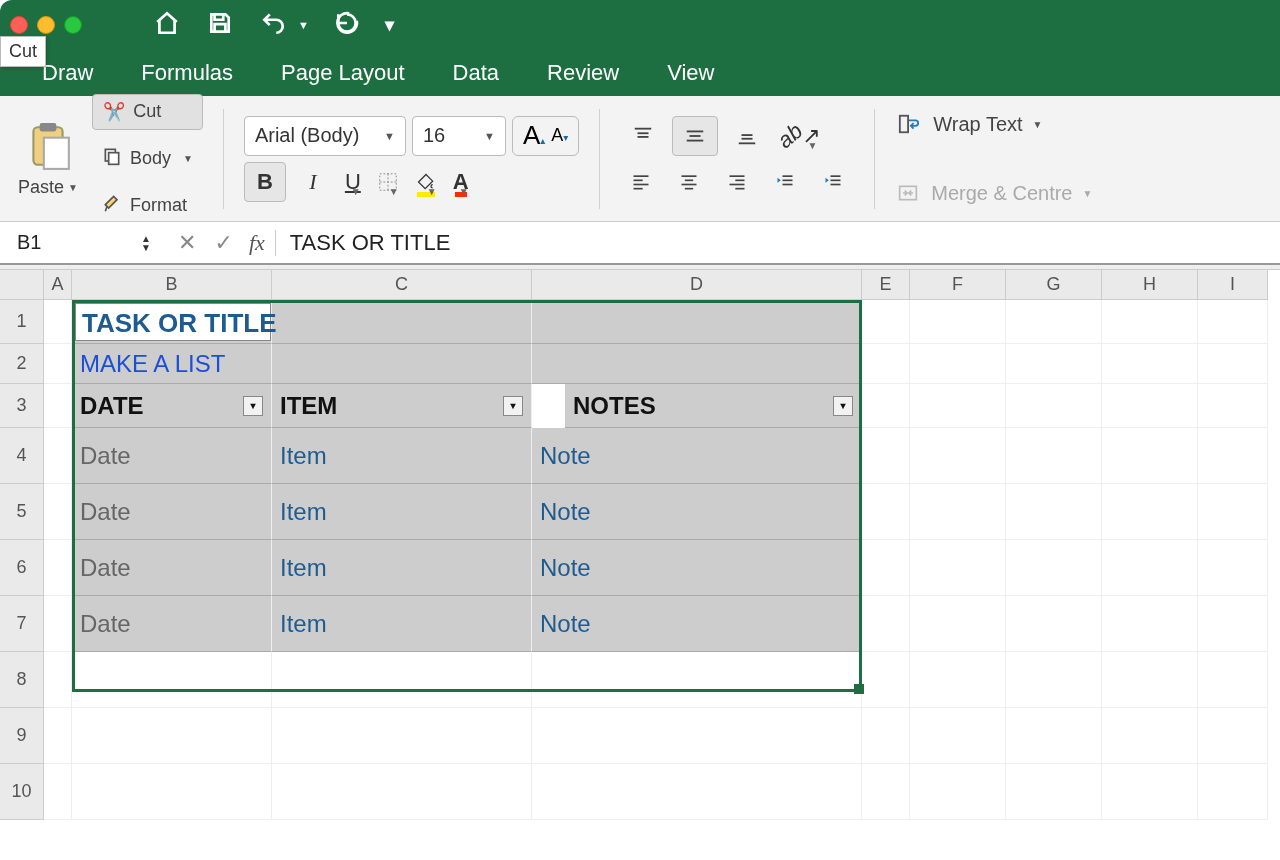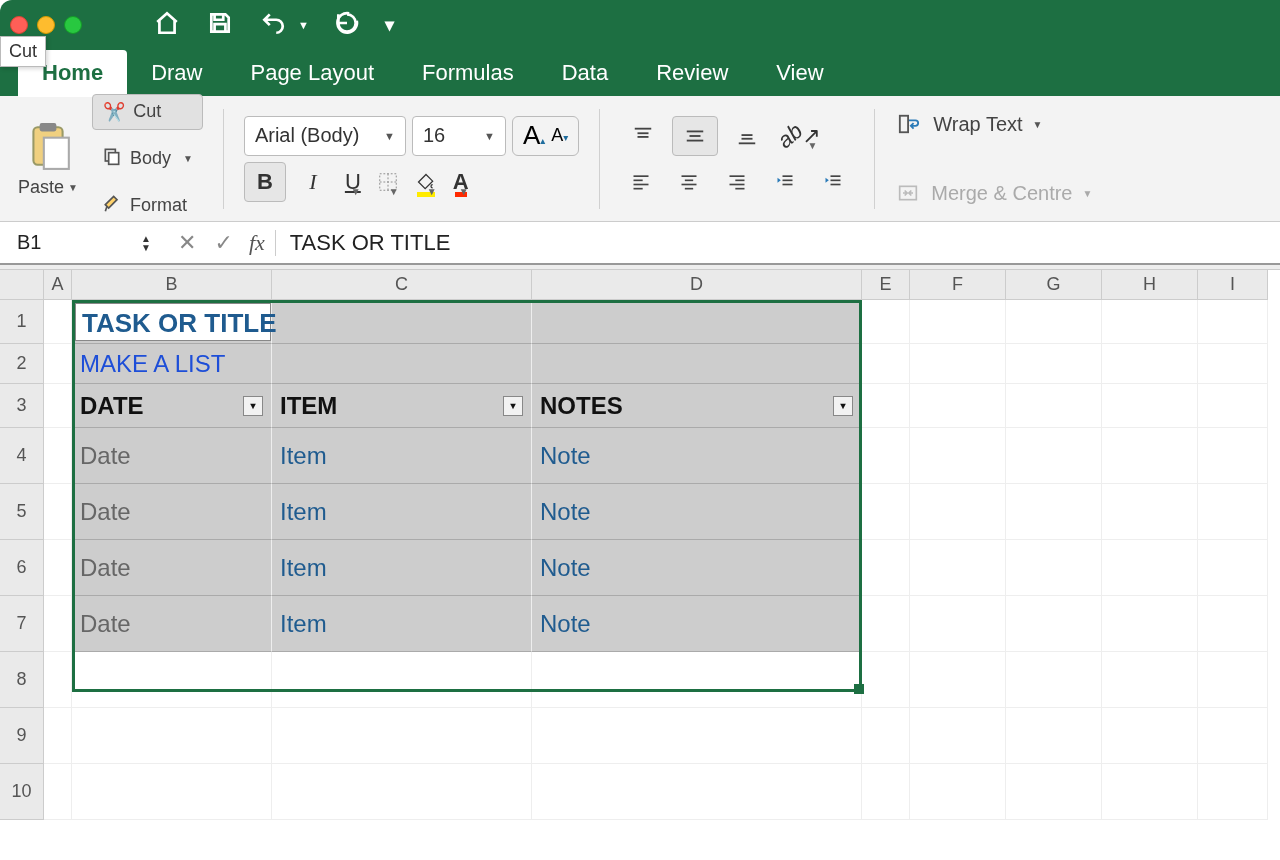--- a/index.html
+++ b/index.html
@@ -118,24 +118,23 @@
     <span><svg width="28" height="26" viewBox="0 0 24 24" stroke-width="2.5">
           <path d="M12 4 A8 8 0 1 0 20 12 M20 4 V12 H12" transform="scale(-1,1) translate(-24,0)"></path>
           <path d="M14 3 A9 9 0 1 0 21 10"></path>
         </svg></span>
     <span style="color:#fff;font-size:18px;font-weight:bold;letter-spacing:-2px;">▾</span>
   </div>
   <div class="tooltip-cut">Cut</div>
 </div>
 
 <div class="tabs">
-  <div class="tab active">Home</div>
   <div class="tab">Draw</div>
+  <div class="tab">Formulas</div>
   <div class="tab">Page Layout</div>
-  <div class="tab">Formulas</div>
   <div class="tab">Data</div>
   <div class="tab">Review</div>
   <div class="tab">View</div>
 </div>
 
 <div class="ribbon">
   <div class="paste-block">
     <div class="paste-btn">
       <svg width="50" height="54" viewBox="0 0 24 24">
           <rect x="5" y="3" width="14" height="18" rx="2" fill="#f0d080" stroke="#996" stroke-width="1"></rect>
@@ -366,21 +365,21 @@
         <div class="cell" style="height: 40px;"></div>
         <div class="cell" style="height: 40px;"></div>
         <div class="cell" style="height: 40px;"></div>
         <div class="cell" style="height: 40px;"></div>
       </div>
       <div style="display: grid; grid-template-columns: 44px 28px 200px 260px 330px 48px 96px 96px 96px 70px;">
         <div class="rowhdr" style="height: 44px;">3</div>
         <div class="cell" style="height: 44px;"></div>
         <div class="cell templ-cell t-hdr" style="height: 44px;">DATE <span class="dd">▾</span></div>
         <div class="cell templ-cell t-hdr" style="height: 44px;">ITEM <span class="dd">▾</span></div>
-        <div class="cell templ-cell t-hdr" style="height: 44px;">NOTES <span class="dd">▾</span></div>
+        <div class="cell templ-cell t-hdr" style="height: 44px; margin-left: 33px;">NOTES <span class="dd">▾</span></div>
         <div class="cell" style="height: 44px;"></div>
         <div class="cell" style="height: 44px;"></div>
         <div class="cell" style="height: 44px;"></div>
         <div class="cell" style="height: 44px;"></div>
         <div class="cell" style="height: 44px;"></div>
       </div>
       <div style="display: grid; grid-template-columns: 44px 28px 200px 260px 330px 48px 96px 96px 96px 70px;">
         <div class="rowhdr" style="height: 56px;">4</div>
         <div class="cell" style="height: 56px;"></div>
         <div class="cell templ-cell t-date" style="height: 56px;">Date</div>

